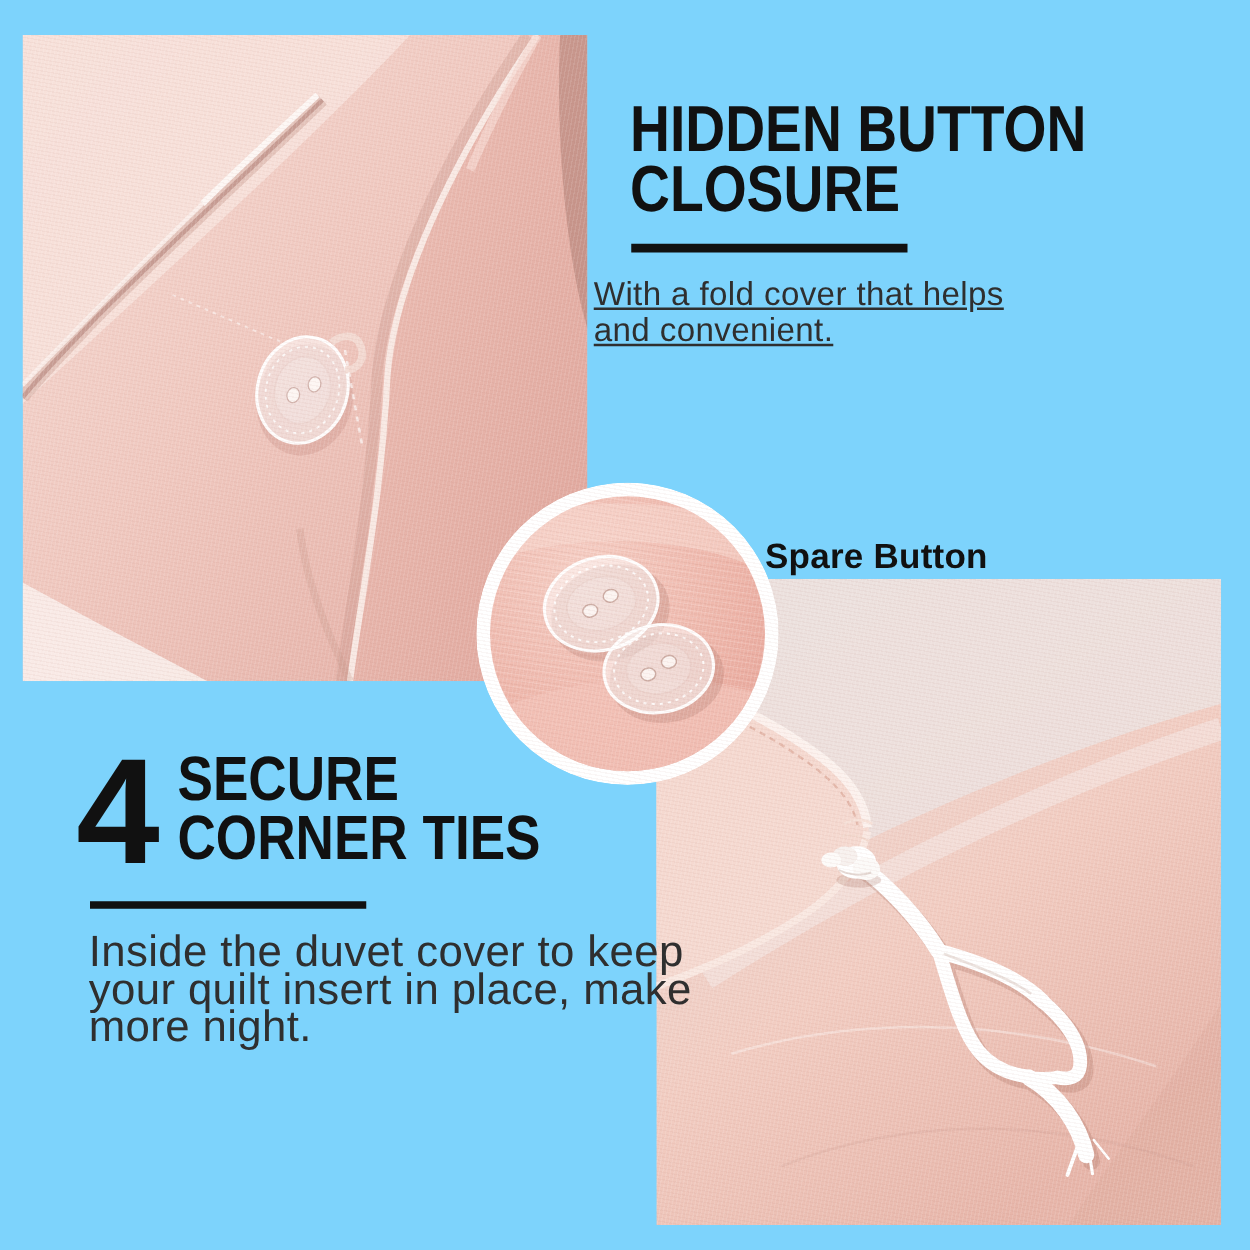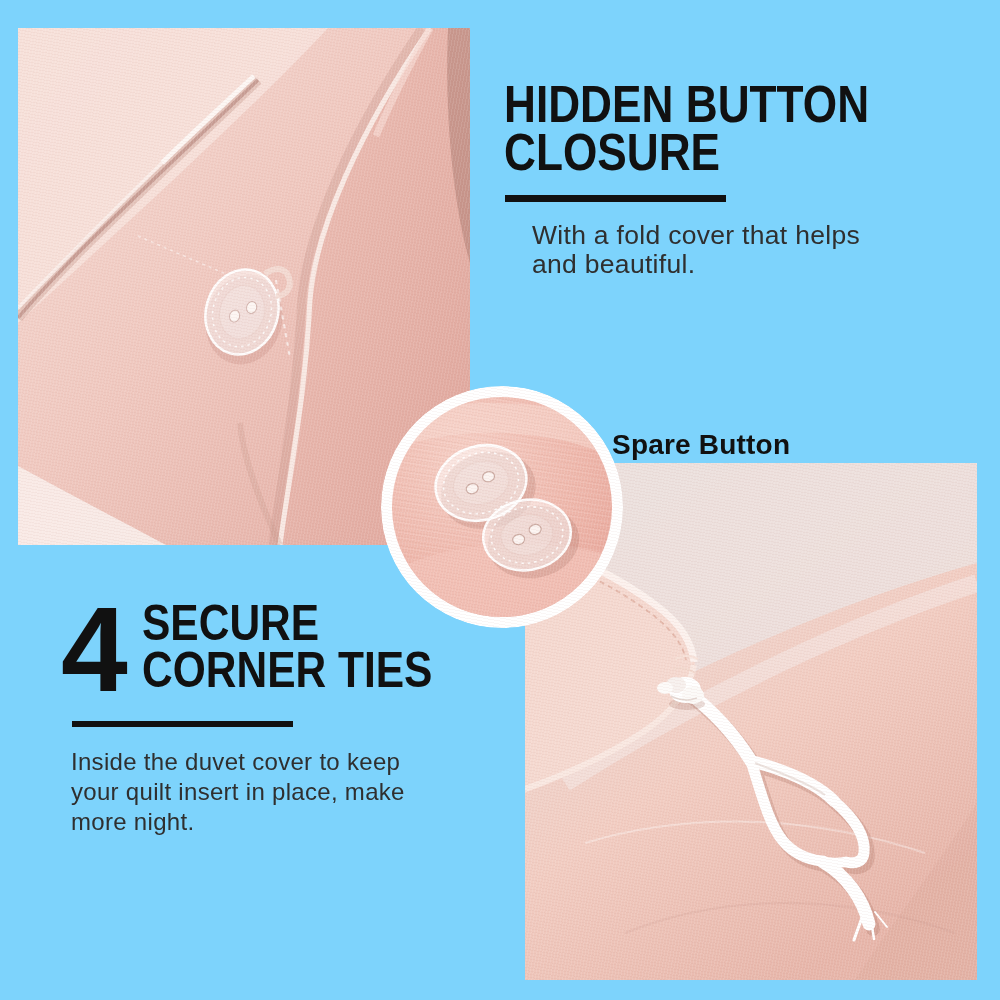--- a/index.html
+++ b/index.html
@@ -28,22 +28,22 @@
     transform:scaleX(0.85);transform-origin:left top;white-space:nowrap;
   }
   .headline .line{display:block;}
   .hb-title{left:504px;top:80px;font-size:52px;line-height:48px;letter-spacing:0px;}
   .ct-title{left:142px;top:600px;font-size:50px;line-height:46.5px;}
   .divider{position:absolute;background:#111111;}
   .hb-divider{left:505px;top:195px;width:221px;height:7px;}
   .ct-divider{left:72px;top:721px;width:221px;height:6px;}
   .para{position:absolute;color:#2f2f2f;white-space:nowrap;letter-spacing:0.3px;}
   .para .line{display:block;}
-  .hb-para{left:532px;top:221px;font-size:26.5px;line-height:29.4px;}
-  .ct-para{left:71px;top:747px;font-size:24px;line-height:30.2px;}
+  .hb-para{left:475px;top:221px;font-size:26.5px;line-height:29.4px;text-decoration:underline;}
+  .ct-para{left:71px;top:747px;font-size:35px;line-height:30.2px;}
   .big-number{
     position:absolute;left:61px;top:599px;color:#111111;
     font-size:120px;line-height:100px;font-weight:700;
   }
   .spare-label{
     position:absolute;left:612px;top:428px;color:#111111;
     font-size:28px;line-height:34px;font-weight:700;white-space:nowrap;letter-spacing:0.2px;
   }
 </style>
 </head>
@@ -92,21 +92,21 @@
     </svg>
   </div>
 
   <div class="headline hb-title">
     <span class="line">HIDDEN BUTTON</span>
     <span class="line">CLOSURE</span>
   </div>
   <div class="divider hb-divider"></div>
   <div class="para hb-para">
     <span class="line">With a fold cover that helps</span>
-    <span class="line">and beautiful.</span>
+    <span class="line">and convenient.</span>
   </div>
 
   <div class="photo photo-br weave">
     <svg viewBox="0 0 452 517" preserveAspectRatio="none">
       <defs>
         <linearGradient id="brBase" x1="0" y1="0" x2="0.6" y2="1">
           <stop offset="0" stop-color="#e9dcd8"></stop>
           <stop offset="0.3" stop-color="#eed7d0"></stop>
           <stop offset="0.6" stop-color="#f2cdc2"></stop>
           <stop offset="1" stop-color="#e7b6aa"></stop>

